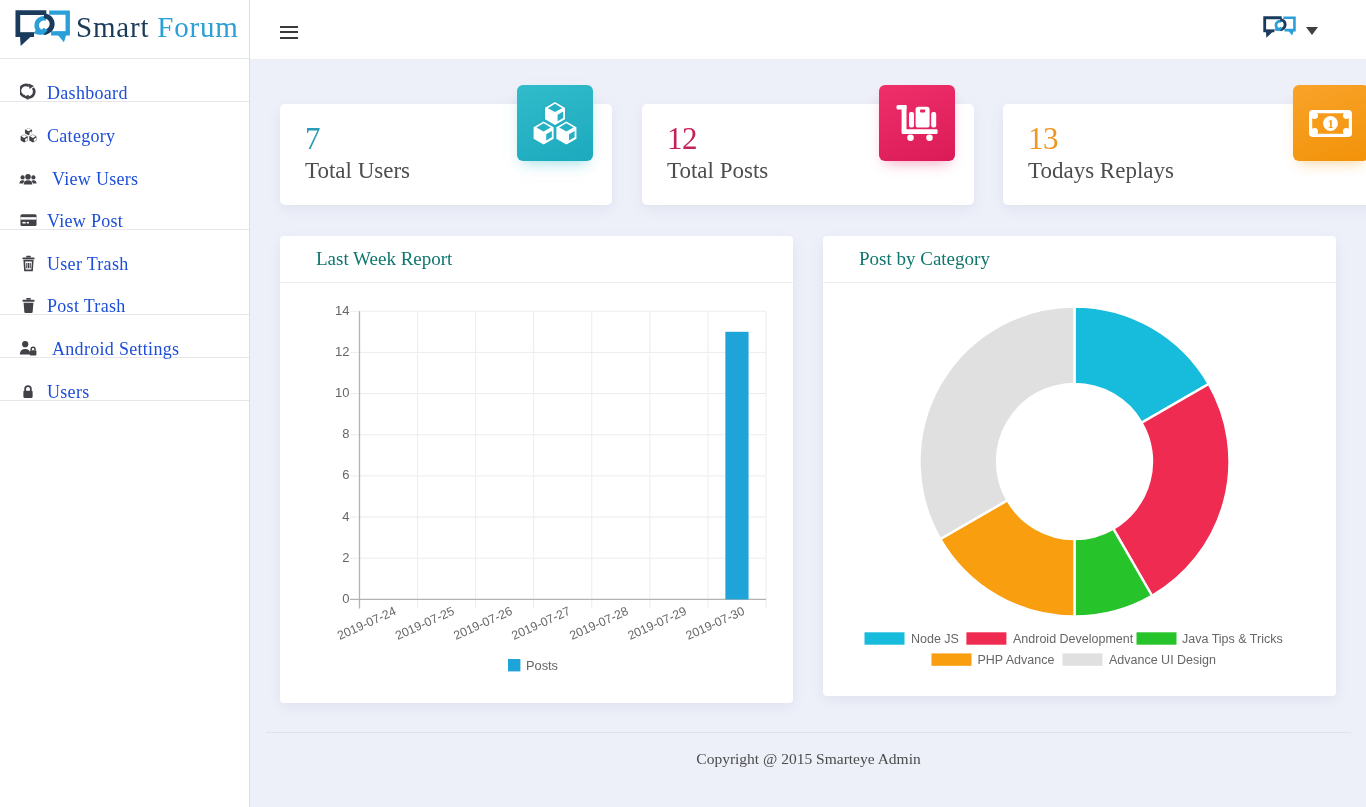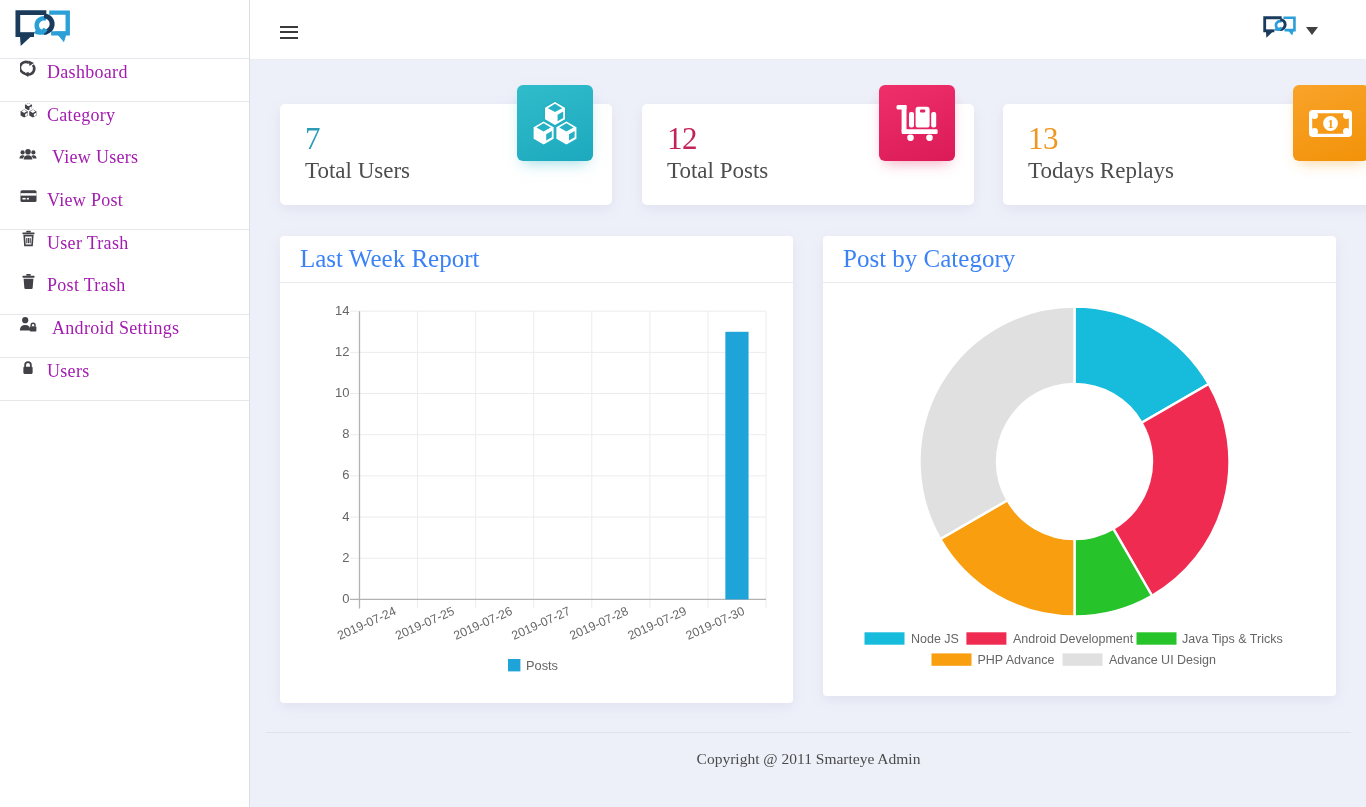--- a/index.html
+++ b/index.html
@@ -6,21 +6,21 @@
 body{width:1366px;height:807px;overflow:hidden;font-family:"Liberation Serif",serif;}
 #app{position:relative;width:1366px;height:807px;background:#eef0f9;overflow:hidden;}
 
 #side{position:absolute;left:0;top:0;width:250px;height:807px;background:#fff;border-right:1px solid #d9dee4;box-sizing:border-box;z-index:5;}
 #brand{position:absolute;left:0;top:0;width:249px;height:58px;border-bottom:1px solid #e4e7ec;}
 #brand svg{position:absolute;left:15px;top:10px;}
 #brand .t{position:absolute;left:76px;top:13px;font-size:29px;line-height:29px;white-space:nowrap;letter-spacing:0.8px;}
 #brand .t b{color:#1b3b58;font-weight:normal;}
 #brand .t i{color:#2b9fd6;font-style:normal;}
 #menu{position:absolute;left:0;top:59px;width:249px;}
-.mi{height:42.7px;box-sizing:border-box;display:flex;align-items:flex-start;color:#a21caf;font-size:18px;}
+.mi{height:42.7px;box-sizing:border-box;display:flex;align-items:flex-end;color:#1d4ed8;font-size:18px;}
 .mi.sep{border-bottom:1px solid #e7e7e9;}
 .mi .ic{width:18px;height:18px;margin-left:19px;flex:none;display:flex;align-items:center;justify-content:center;}
 .mi .tx{margin-left:10px;position:relative;top:3px;letter-spacing:0.3px;}
 .mi.ind .tx{margin-left:15px;}
 
 #topbar{position:absolute;left:250px;top:0;width:1116px;height:60px;background:#fff;border-bottom:1px solid #ebedf2;box-sizing:border-box;}
 #burger{position:absolute;left:30px;top:26px;width:18px;height:13px;}
 #burger div{height:2px;background:#3a3a3a;margin-bottom:3.4px;}
 #toplogo{position:absolute;left:1013px;top:16px;}
 #caret{position:absolute;left:1056px;top:27px;width:0;height:0;border-left:6.5px solid transparent;border-right:6.5px solid transparent;border-top:8px solid #404040;}
@@ -33,40 +33,41 @@
 #sc1 .num{color:#2a9cb8;}
 #sc2 .num{color:#c42359;}
 #sc3 .num{color:#ee9722;}
 #sc1 .icbox{background:linear-gradient(160deg,#31bccb,#1da9be);box-shadow:0 7px 14px -6px rgba(40,180,200,0.5);}
 #sc2 .icbox{background:linear-gradient(160deg,#ee2f6a,#da1b58);box-shadow:0 7px 14px -6px rgba(230,40,100,0.45);}
 #sc3 .icbox{background:linear-gradient(160deg,#f9a32a,#f29208);box-shadow:0 7px 14px -6px rgba(245,150,20,0.45);}
 
 .chcard{position:absolute;top:236px;width:513px;background:#fff;border-radius:4px;box-shadow:0 4px 14px rgba(100,110,160,0.10);}
 #chl{left:280px;height:467px;}
 #chr{left:823px;height:460px;}
-.chhead{height:46px;line-height:46px;padding-left:20px;font-size:25px;color:#3b82f6;border-bottom:1px solid #ebebf0;}
+.chhead{height:46px;line-height:46px;padding-left:36px;font-size:19px;color:#0f766e;border-bottom:1px solid #ebebf0;}
 .chbody svg{position:absolute;left:0;top:0;}
 
 #fhr{position:absolute;left:266px;top:732px;width:1085px;height:1px;background:#dfe2ec;}
 #foot{position:absolute;left:251px;top:750px;width:1115px;text-align:center;font-size:15.5px;color:#4b4b4b;}
 </style>
 </head>
 <body>
 <div id="app">
 <div id="side">
 <div id="brand">
 <svg width="57" height="38" viewBox="0 0 60 40">
 <path d="M36 2.8 H55.5 V24.6 H38" fill="none" stroke="#2ba0d8" stroke-width="4.6"></path>
           <path d="M42 22.5 H55 L51.5 34 Z" fill="#2ba0d8"></path>
           <path d="M33 9.2 A7.5 7.5 0 1 0 33.5 23" fill="none" stroke="#2ba0d8" stroke-width="4.8"></path>
           <path d="M30.5 6.2 A8.6 8.6 0 1 1 30.5 23.4" fill="none" stroke="#1a3b5c" stroke-width="5.2"></path>
           <path d="M32.2 19.8 A7.5 7.5 0 0 1 21.2 22.3" fill="none" stroke="#2ba0d8" stroke-width="4.8"></path>
           <path d="M33 2.8 H3 V26 H20" fill="none" stroke="#1a3b5c" stroke-width="5"></path>
           <path d="M5 24 H21 L6 38 Z" fill="#1a3b5c"></path>
 </svg>
+<div class="t"><b>Smart</b> <i>Forum</i></div>
 </div>
 <div id="menu">
 <div class="mi sep">
           <span class="ic">
             <svg width="17" height="17" viewBox="0 0 18 18">
               <path d="M13.67 5.28 A6.1 6.1 0 0 1 8.47 15.28" fill="none" stroke="#414147" stroke-width="2.7"></path>
               <path d="M5.5 14.2 A6.1 6.1 0 1 1 9.53 3.12" fill="none" stroke="#414147" stroke-width="2.7"></path>
               <polygon points="9.3,0.4 14.8,3.2 10.0,6.4" fill="#414147"></polygon>
               <polygon points="3.4,14.8 9.2,12.4 8.8,18.0" fill="#414147"></polygon>
             </svg>
@@ -294,14 +295,14 @@
           <rect x="313.5" y="396.3" width="40" height="12.4" fill="#27c32b"></rect>
           <text x="359" y="407.3" font-size="12.5" fill="#666">Java Tips &amp; Tricks</text>
           <rect x="108.5" y="417.4" width="40" height="12.4" fill="#f89e0f"></rect>
           <text x="154.5" y="428.4" font-size="12.5" fill="#666">PHP Advance</text>
           <rect x="239.5" y="417.4" width="40" height="12.4" fill="#e0e0e0"></rect>
           <text x="286" y="428.4" font-size="12.5" fill="#666">Advance UI Design</text>
         </svg>
       </div>
 </div>
 <div id="fhr"></div>
-<div id="foot">Copyright @ 2011 Smarteye Admin</div>
+<div id="foot">Copyright @ 2015 Smarteye Admin</div>
 </div>
 
 </body></html>

